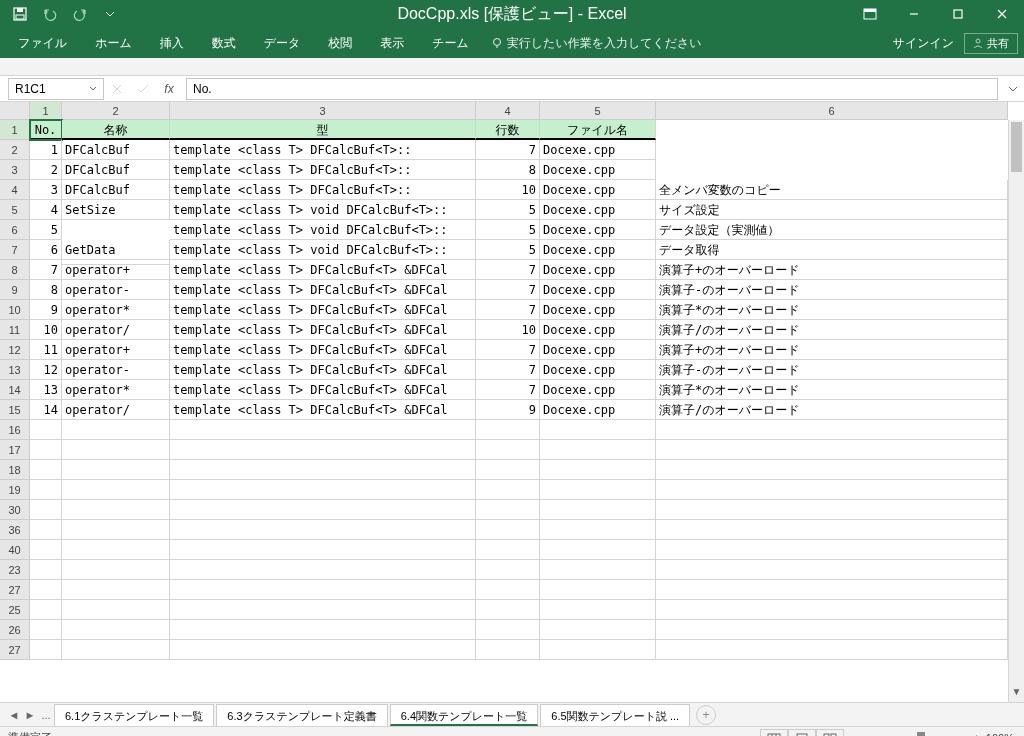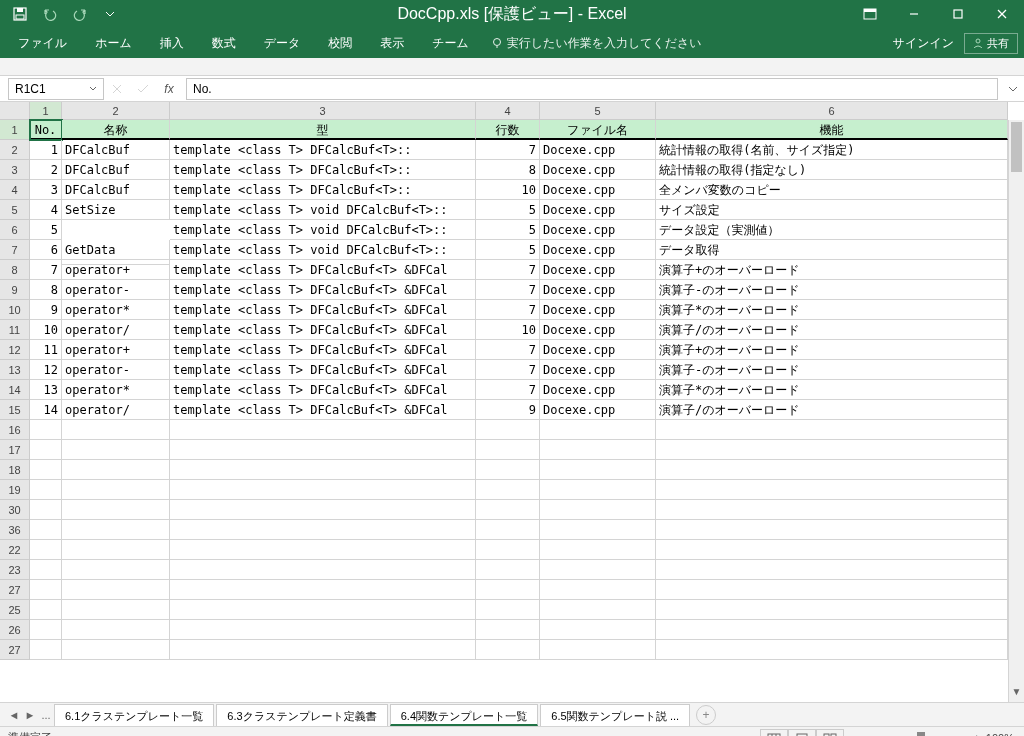--- a/index.html
+++ b/index.html
@@ -196,51 +196,48 @@
       <div class="row-h">12</div>
       <div class="row-h">13</div>
       <div class="row-h">14</div>
       <div class="row-h">15</div>
       <div class="row-h">16</div>
       <div class="row-h">17</div>
       <div class="row-h">18</div>
       <div class="row-h">19</div>
       <div class="row-h">30</div>
       <div class="row-h">36</div>
-      <div class="row-h">22</div>
+      <div class="row-h">40</div>
       <div class="row-h">23</div>
       <div class="row-h">27</div>
       <div class="row-h">25</div>
       <div class="row-h">26</div>
       <div class="row-h">27</div>
     </div>
   <div class="grid" id="grid">
       <div class="g-row hdr-row">
         <div class="g-cell active-cell" style="width: 32px;">No.</div>
         <div class="g-cell" style="width: 108px;">名称</div>
         <div class="g-cell" style="width: 306px;">型</div>
         <div class="g-cell" style="width: 64px;">行数</div>
         <div class="g-cell" style="width: 116px;">ファイル名</div>
-        <div class="g-cell" style="width: 352px;">機能</div>
       </div>
       <div class="g-row">
         <div class="g-cell num" style="width: 32px;">1</div>
         <div class="g-cell" style="width: 108px;">DFCalcBuf</div>
         <div class="g-cell" style="width: 306px;">template &lt;class T&gt; DFCalcBuf&lt;T&gt;::</div>
         <div class="g-cell num" style="width: 64px;">7</div>
         <div class="g-cell" style="width: 116px;">Docexe.cpp</div>
-        <div class="g-cell" style="width: 352px;">統計情報の取得(名前、サイズ指定)</div>
       </div>
       <div class="g-row">
         <div class="g-cell num" style="width: 32px;">2</div>
         <div class="g-cell" style="width: 108px;">DFCalcBuf</div>
         <div class="g-cell" style="width: 306px;">template &lt;class T&gt; DFCalcBuf&lt;T&gt;::</div>
         <div class="g-cell num" style="width: 64px;">8</div>
         <div class="g-cell" style="width: 116px;">Docexe.cpp</div>
-        <div class="g-cell" style="width: 352px;">統計情報の取得(指定なし)</div>
       </div>
       <div class="g-row">
         <div class="g-cell num" style="width: 32px;">3</div>
         <div class="g-cell" style="width: 108px;">DFCalcBuf</div>
         <div class="g-cell" style="width: 306px;">template &lt;class T&gt; DFCalcBuf&lt;T&gt;::</div>
         <div class="g-cell num" style="width: 64px;">10</div>
         <div class="g-cell" style="width: 116px;">Docexe.cpp</div>
         <div class="g-cell" style="width: 352px;">全メンバ変数のコピー</div>
       </div>
       <div class="g-row">

